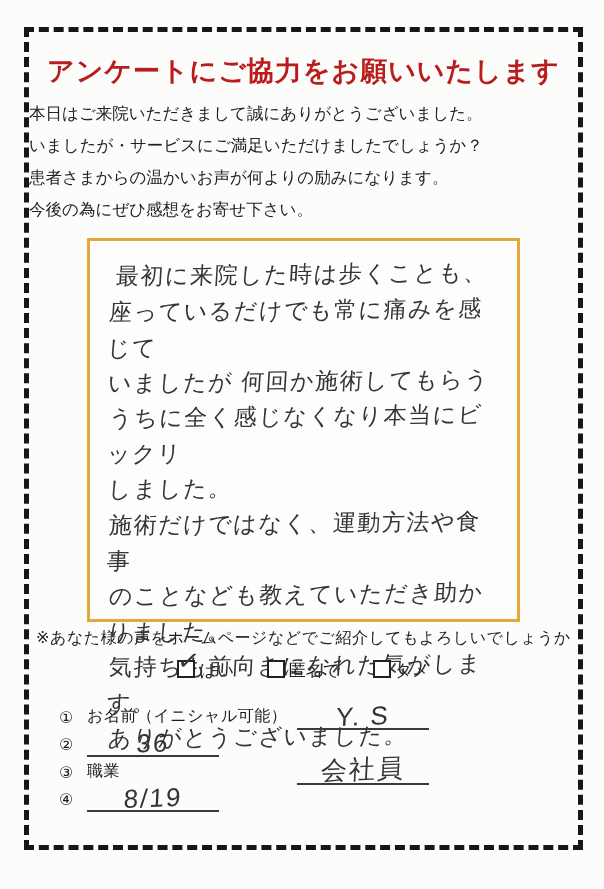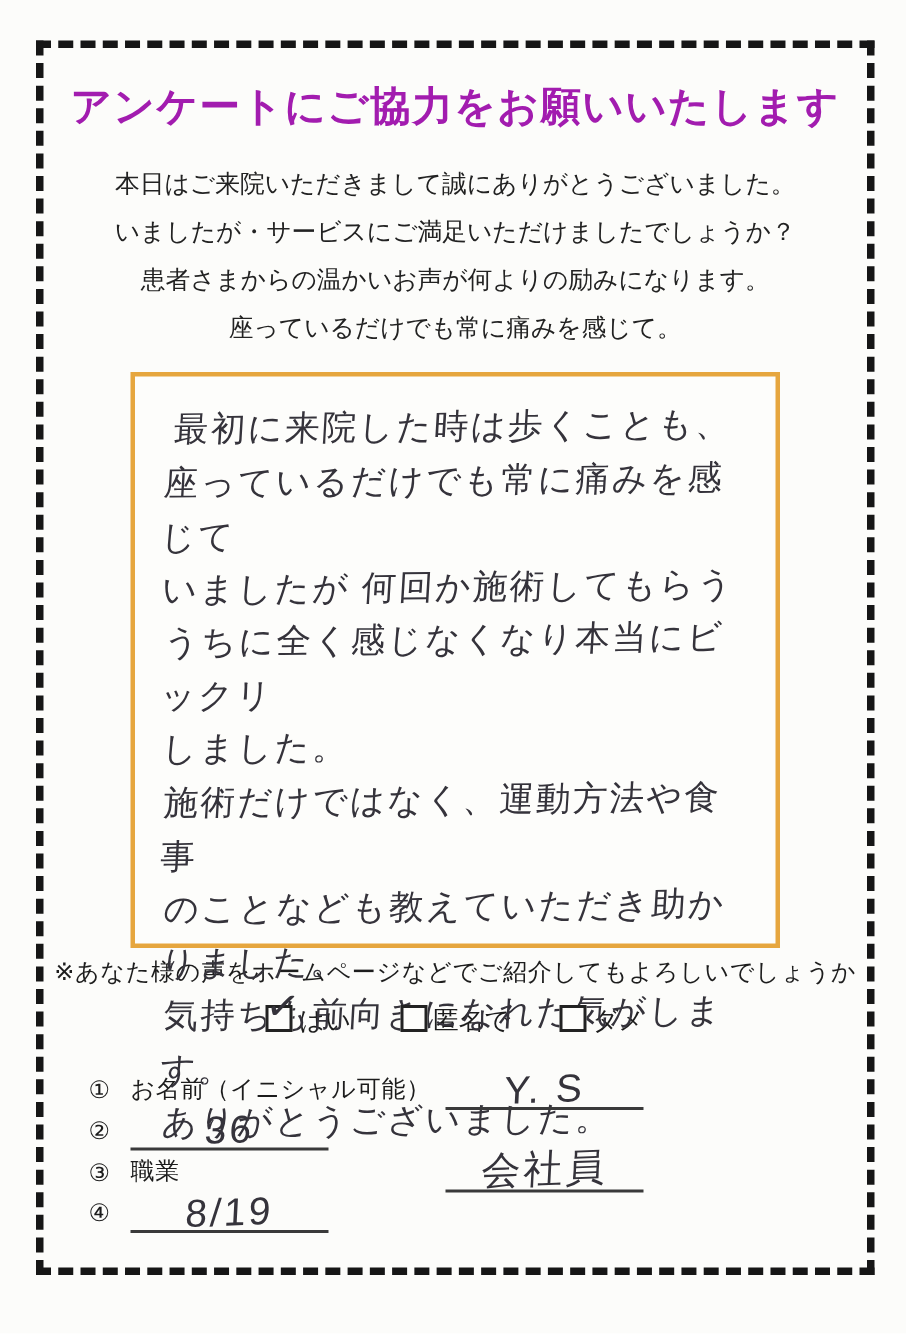--- a/index.html
+++ b/index.html
@@ -6,23 +6,23 @@
   .page{
     position:relative;width:604px;height:889px;background:#fcfcfa;
     font-family:"Liberation Sans","DejaVu Sans",sans-serif;color:#1c1c1c;overflow:hidden;
   }
   .frame{
     position:absolute;left:24px;top:27px;width:549px;height:813px;
     border:5px dashed #161616;
   }
   .title{
     margin-top:21px;text-align:center;font-size:27px;font-weight:bold;
-    letter-spacing:1px;color:#a21caf;
+    letter-spacing:1px;color:#b91c1c;
   }
-  .intro{margin-top:18px;text-align:center;font-size:16.5px;line-height:32px;color:#222;}
+  .intro{margin-top:8px;font-size:16.5px;line-height:32px;color:#222;}
   .quote-box{
     box-sizing:border-box;margin:13px auto 0 auto;width:433px;height:384px;
     border:3px solid #e6a63e;background:#fdfdfb;padding:18px 14px 0 18px;
   }
   .hand{
     color:#35333b;
     font-size:23px;line-height:35.5px;letter-spacing:1.5px;
   }
   .hand-line{display:block;transform:skewX(-4deg) rotate(-0.6deg);transform-origin:left center;}
   .hand-line:first-child{padding-left:8px;}
@@ -57,21 +57,21 @@
 
 <div class="page">
   <div class="frame">
 
     <div class="title">アンケートにご協力をお願いいたします</div>
 
     <div class="intro">
       <div>本日はご来院いただきまして誠にありがとうございました。</div>
       <div>いましたが・サービスにご満足いただけましたでしょうか？</div>
       <div>患者さまからの温かいお声が何よりの励みになります。</div>
-      <div>座っているだけでも常に痛みを感じて。</div>
+      <div>今後の為にぜひ感想をお寄せ下さい。</div>
     </div>
 
     <div class="quote-box hand">
       <span class="hand-line">最初に来院した時は歩くことも、</span>
       <span class="hand-line">座っているだけでも常に痛みを感じて</span>
       <span class="hand-line">いましたが 何回か施術してもらう</span>
       <span class="hand-line">うちに全く感じなくなり本当にビックリ</span>
       <span class="hand-line">しました。</span>
       <span class="hand-line">施術だけではなく、運動方法や食事</span>
       <span class="hand-line">のことなども教えていただき助かりました。</span>

